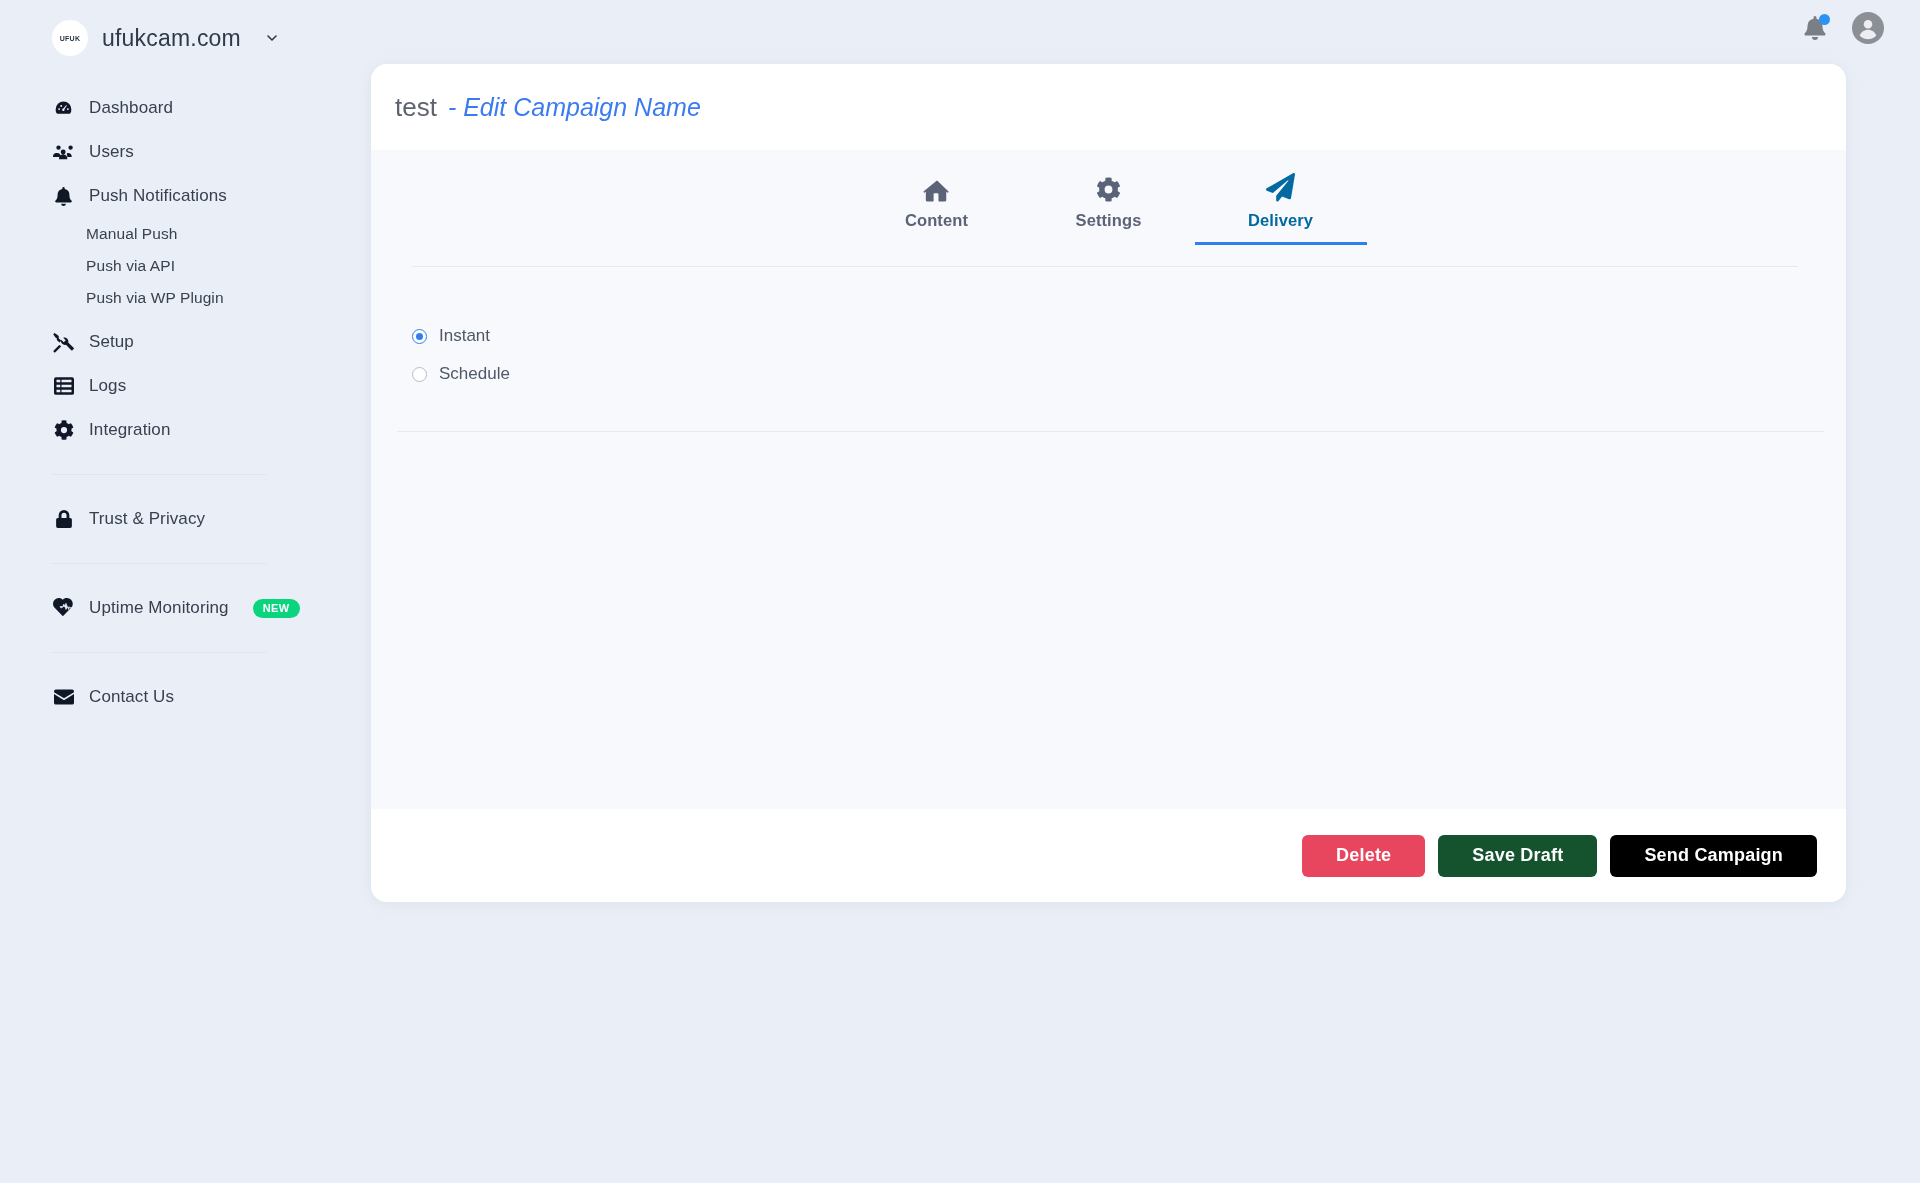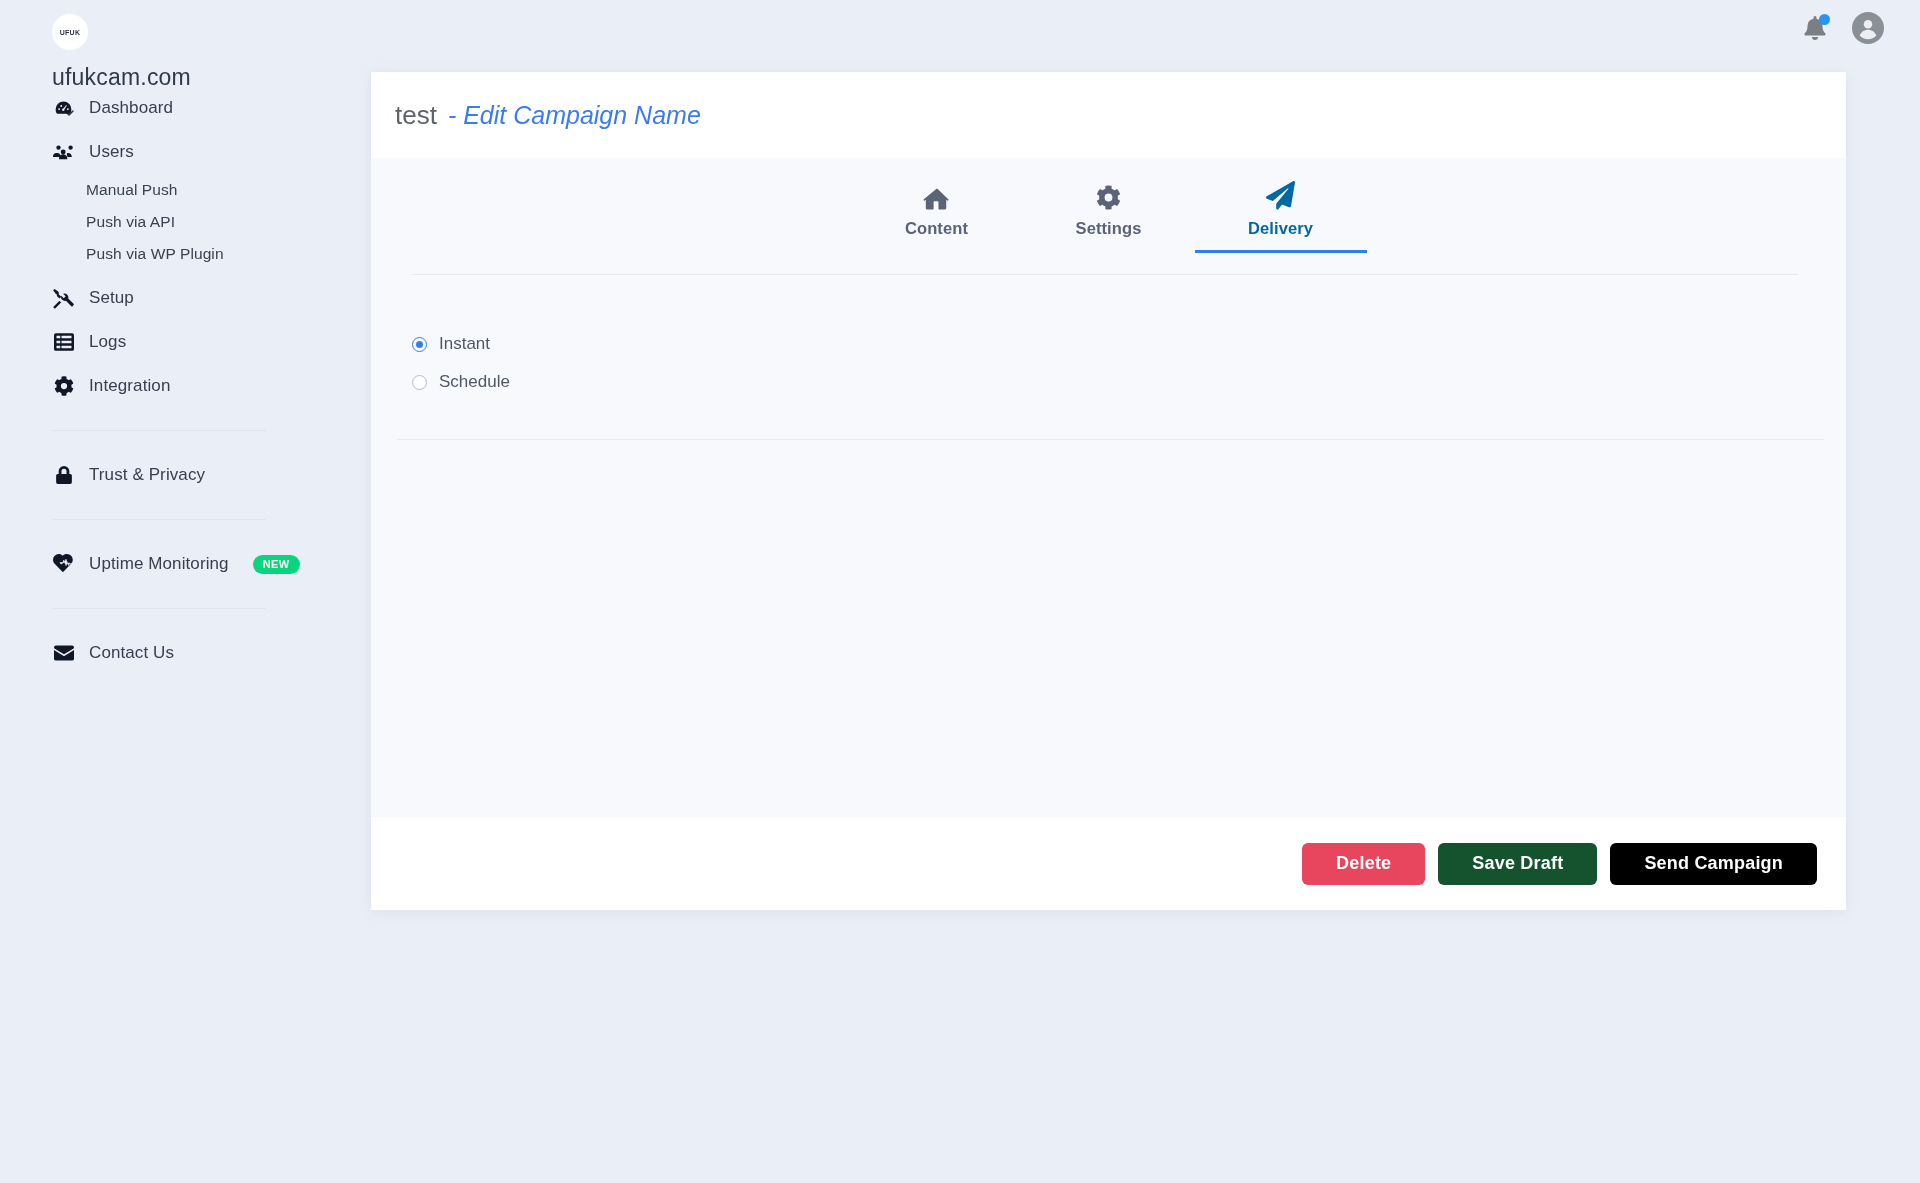--- a/index.html
+++ b/index.html
@@ -12,22 +12,22 @@
   .app { position: relative; width: 1920px; height: 1183px; }
 
   
   .sidebar {
     position: absolute; left: 0; top: 0;
     width: 318px; height: 1183px;
     background: #eaeff7;
     padding: 0;
   }
   .brand {
-    display: flex; align-items: flex-start; gap: 14px;
-    padding: 14px 0 0 52px; height: 62px; flex-direction: column;
+    display: flex; align-items: center; gap: 14px;
+    padding: 14px 0 0 52px; height: 62px;
   }
   .brand-logo {
     width: 36px; height: 36px; border-radius: 50%;
     background: #ffffff; display: flex;
     align-items: center; justify-content: center;
     font-size: 7px; font-weight: 700; color: #2b3445;
     letter-spacing: .3px; flex: 0 0 auto;
   }
   .brand-name {
     font-size: 23px; color: #2f3a4a; font-weight: 400;
@@ -85,24 +85,24 @@
   }
   .avatar {
     width: 32px; height: 32px; border-radius: 50%;
     background: #8b8f96; display: flex;
     align-items: center; justify-content: center;
     color: #eceef1; cursor: pointer;
   }
 
   
   .card {
-    position: absolute; left: 371px; top: 72px;
+    position: absolute; left: 371px; top: 64px;
     width: 1475px; height: 838px;
     background: #f8f9fc;
-    border-radius: 1px;
+    border-radius: 16px;
     box-shadow: 0 2px 14px rgba(90,105,140,0.10);
     overflow: hidden;
   }
   .card-header {
     height: 86px; background: #ffffff;
     display: flex; align-items: center;
     padding-left: 24px;
   }
   .title-main {
     font-size: 26px; color: #5d646f; font-weight: 400;
@@ -217,20 +217,28 @@
 
       <div class="nav-item">
         <span class="nav-icon">
           <svg width="22" height="22" viewBox="0 0 640 512" fill="currentColor">
               <path d="M96 128a64 64 0 1 1 128 0 64 64 0 0 1-128 0zm352 0a64 64 0 1 1 128 0 64 64 0 0 1-128 0zM0 384c0-53 43-96 96-96h32c53 0 96 43 96 96v16H0v-16zm416-96h32c53 0 96 43 96 96v16H416v-16a127 127 0 0 0-16-62 95 95 0 0 1 16-34zM224 256a72 72 0 1 1 144 0 72 72 0 0 1-144 0zm-48 176c0-57 46-104 104-104h32c57 0 104 47 104 104v32H176v-32z"></path>
             </svg>
         </span>
         <span class="nav-label">Users</span>
       </div>
 
+      <div class="nav-item">
+        <span class="nav-icon">
+          <svg width="19" height="19" viewBox="0 0 448 512" fill="currentColor">
+              <path d="M224 512a64 64 0 0 0 64-64H160a64 64 0 0 0 64 64zm215-149c-19-21-55-51-55-150a160 160 0 0 0-128-157V32a32 32 0 0 0-64 0v24A160 160 0 0 0 64 213c0 99-36 129-55 150a31 31 0 0 0 23 53h384a31 31 0 0 0 23-53z"></path>
+            </svg>
+        </span>
+        <span class="nav-label">Push Notifications</span>
+      </div>
 
       <div class="sub-item">
         <span class="nav-label">Manual Push</span>
       </div>
       <div class="sub-item">
         <span class="nav-label">Push via API</span>
       </div>
       <div class="sub-item">
         <span class="nav-label">Push via WP Plugin</span>
       </div>

